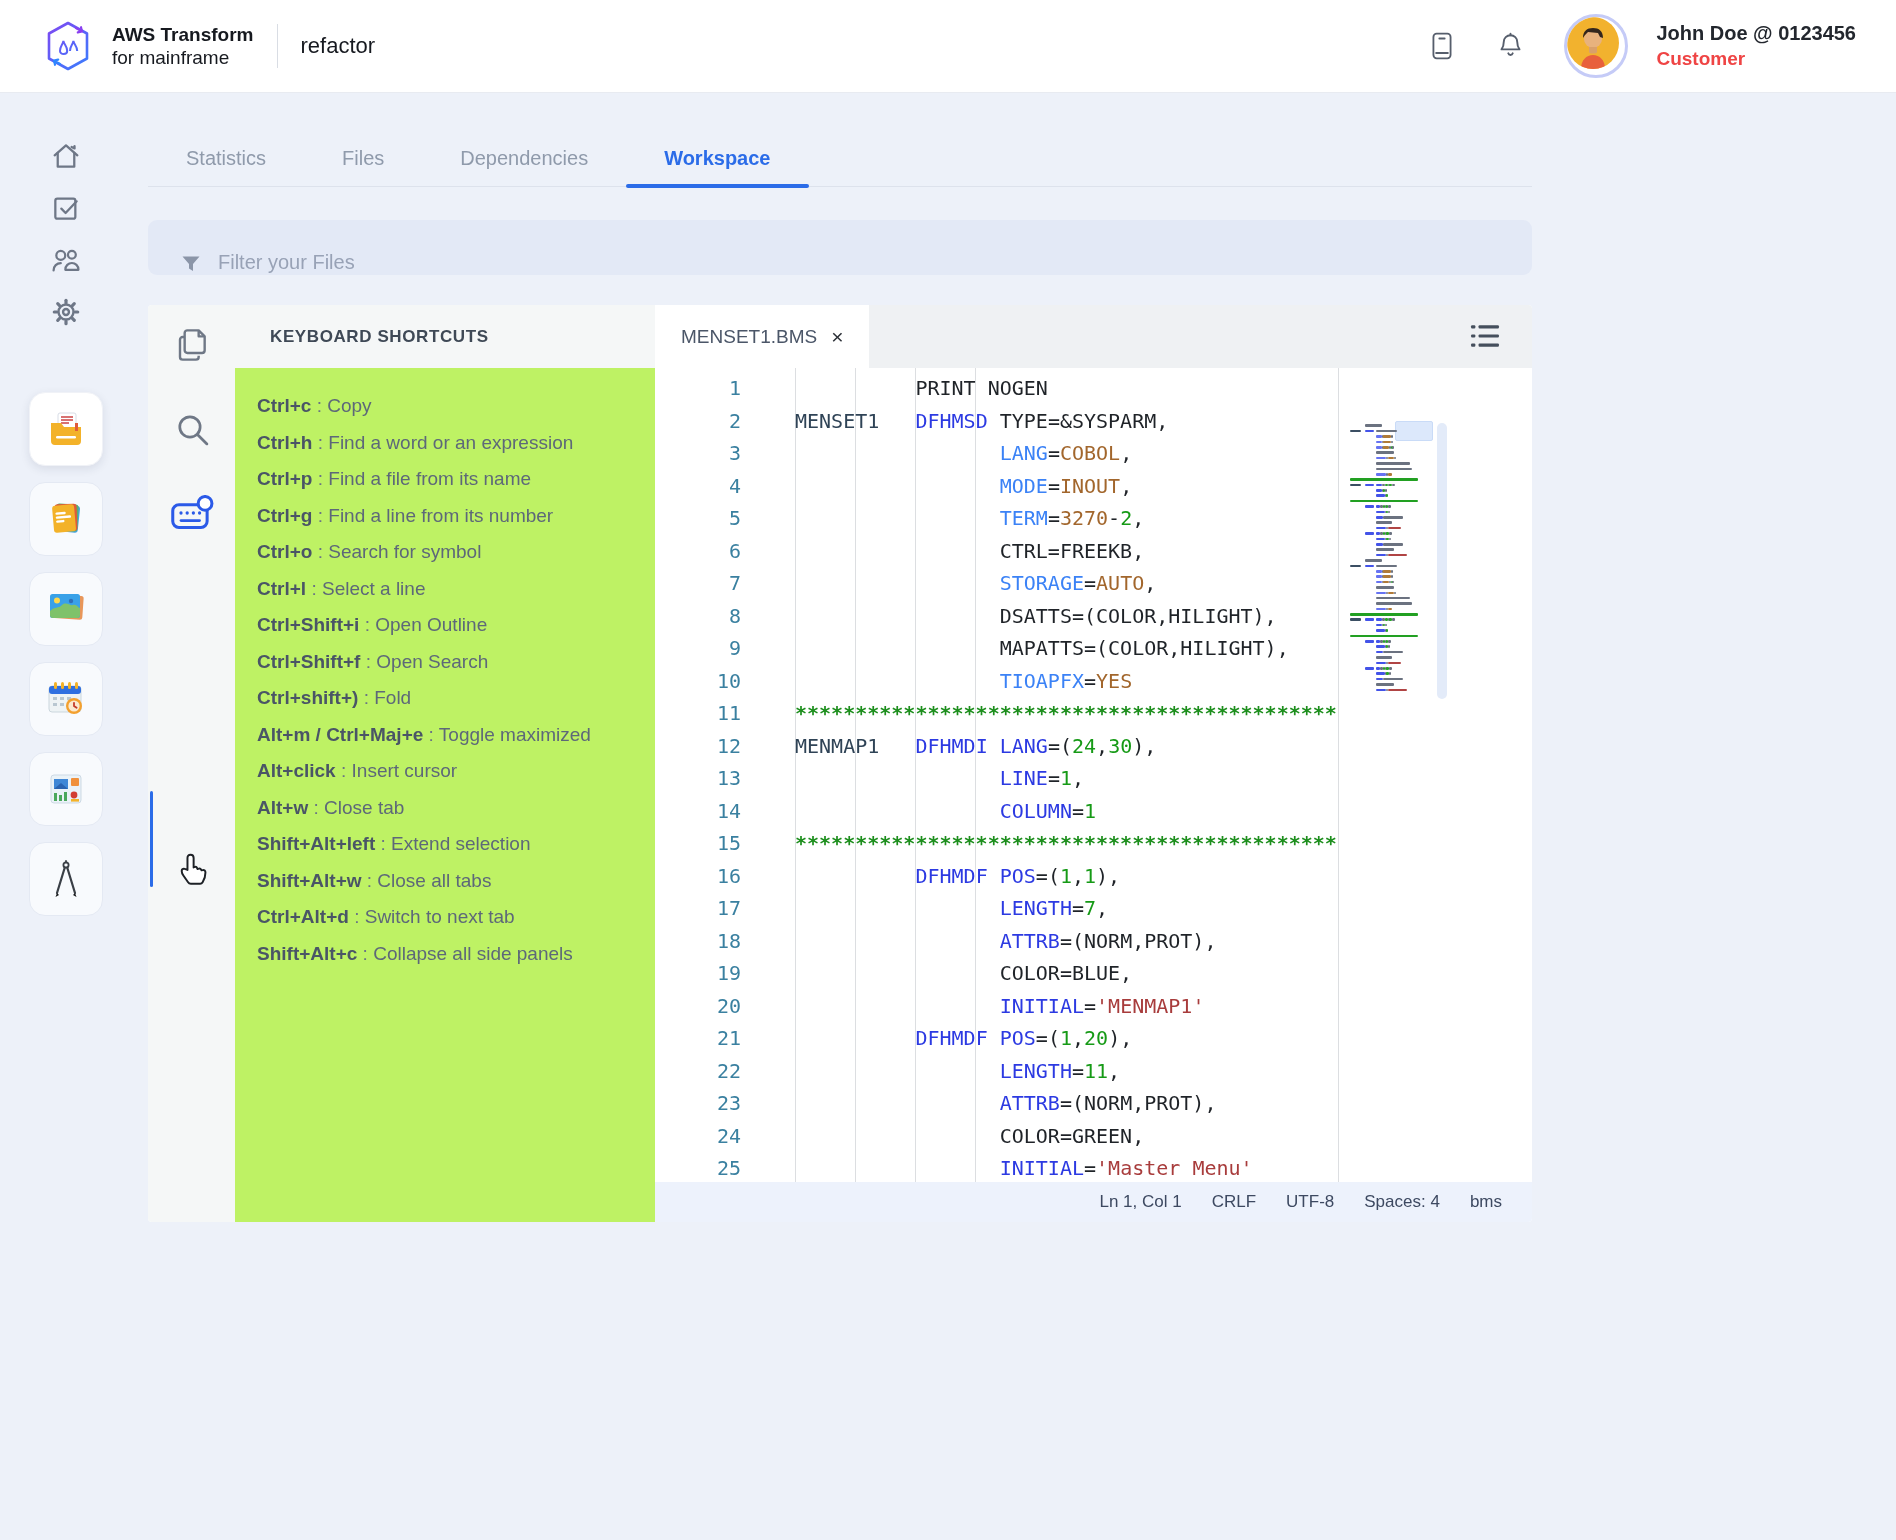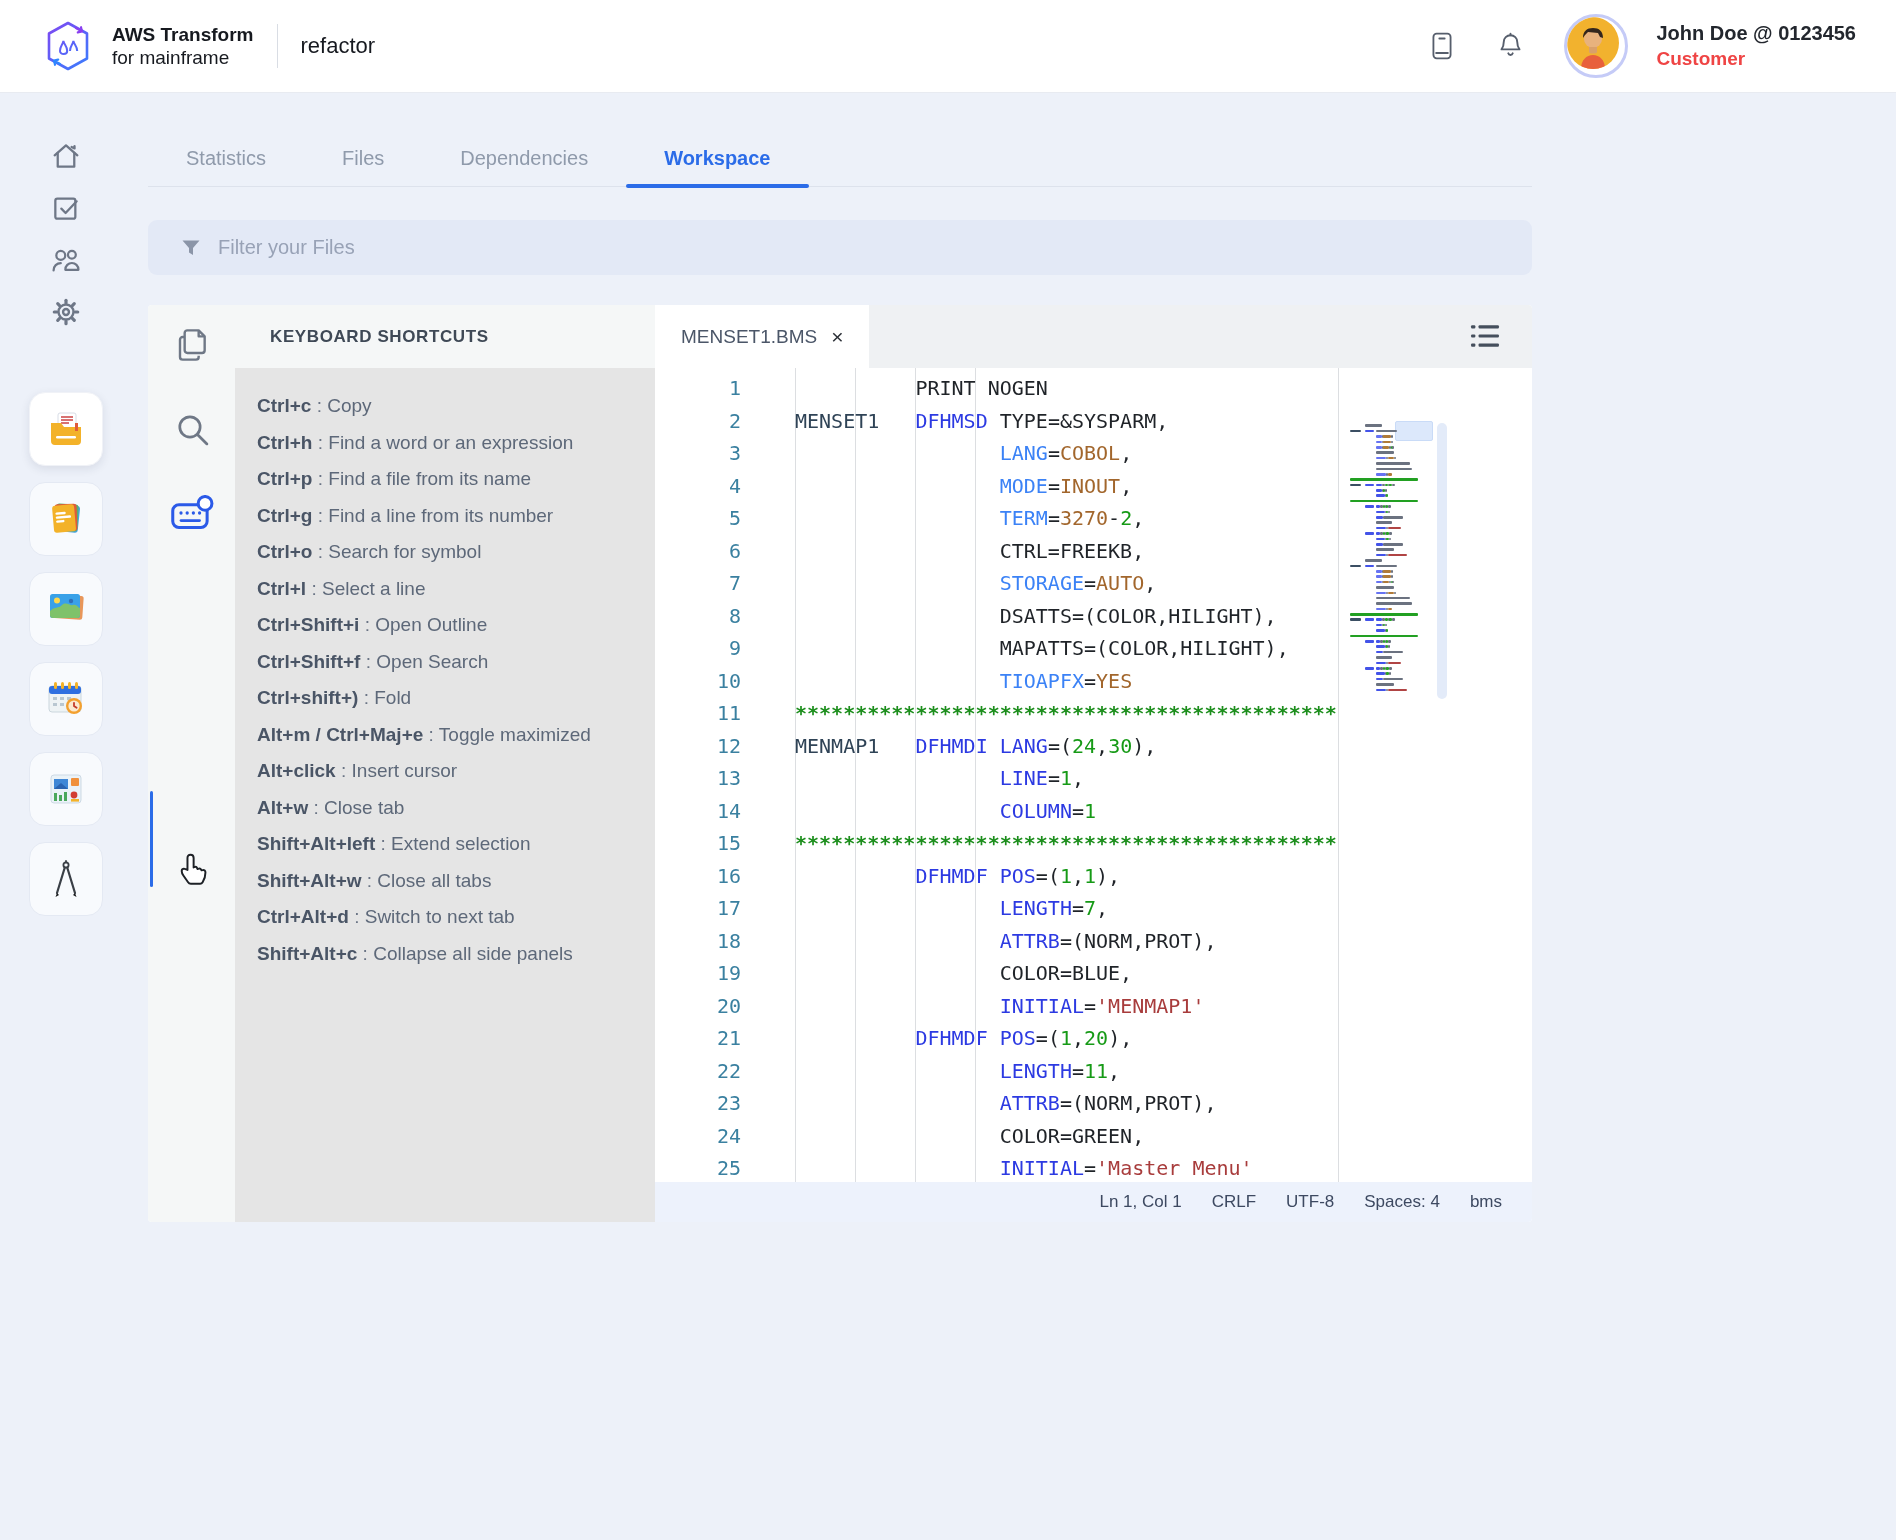--- a/index.html
+++ b/index.html
@@ -35,39 +35,39 @@
   .tile{width:72px;height:72px;border-radius:16px;background:rgba(255,255,255,.62);border:1px solid #e4e9f3;display:flex;align-items:center;justify-content:center;cursor:pointer;}
   .tile.active{background:#ffffff;border:1px solid #f0f2f7;box-shadow:0 3px 10px rgba(30,40,70,.10);}
 
   
   .nav-tabs{position:absolute;left:148px;top:120px;width:1384px;height:67px;display:flex;align-items:flex-end;border-bottom:1px solid #dde2ec;box-sizing:border-box;}
   .tab{padding:0 38px 16px 38px;font-size:20px;font-weight:500;color:#8f9aab;cursor:pointer;position:relative;}
   .tab.active{color:#2b6ce8;font-weight:700;}
   .tab.active::after{content:"";position:absolute;left:0;right:0;bottom:-2px;height:4px;border-radius:3px;background:#2b6ce8;}
 
   
-  .filter-bar{position:absolute;left:148px;top:220px;width:1384px;height:55px;background:#e3e9f6;border-radius:9px;display:flex;align-items:center;box-sizing:border-box;padding:0 20px;}
+  .filter-bar{position:absolute;left:148px;top:220px;width:1384px;height:55px;background:#e3e9f6;border-radius:9px;display:flex;align-items:flex-end;box-sizing:border-box;padding:0 20px;}
   .filter-bar svg{margin:0 14px 0 12px;}
   .filter-input{flex:1;background:transparent;border:none;outline:none;font-size:20px;color:#5b6678;font-family:inherit;}
   .filter-input::placeholder{color:#98a2b6;opacity:1;}
 
   
   .card{position:absolute;left:148px;top:305px;width:1384px;height:917px;background:#ffffff;border-radius:4px;display:flex;overflow:hidden;}
 
   
   .strip{width:87px;background:#f5f7f7;position:relative;flex:none;display:flex;flex-direction:column;align-items:center;padding-top:18px;box-sizing:border-box;}
   .strip-item{width:46px;height:44px;margin-bottom:40px;display:flex;align-items:center;justify-content:center;cursor:pointer;position:relative;}
   .strip-bar{position:absolute;left:2px;top:486px;width:3px;height:96px;background:#2b6ce8;border-radius:2px;}
   .hand-cursor{position:absolute;left:30px;top:546px;}
 
   
   .shortcuts{width:420px;flex:none;display:flex;flex-direction:column;background:#fdfdfd;}
   .shortcuts-head{height:63px;background:#f5f7f7;display:flex;align-items:center;padding-left:35px;box-sizing:border-box;flex:none;}
   .shortcuts-title{font-size:17px;font-weight:600;letter-spacing:.6px;color:#3f4956;}
-  .shortcuts-list{flex:1;background:#e5e5e5;padding:20px 18px 0 22px;box-sizing:border-box;}
+  .shortcuts-list{flex:1;background:#bef264;padding:20px 18px 0 22px;box-sizing:border-box;}
   .sc-item{font-size:19px;line-height:36.5px;color:#5d6879;}
   .sc-keys{font-weight:700;color:#4a5566;}
   .sc-sep{color:#6a7485;}
 
   
   .editor{flex:1;display:flex;flex-direction:column;min-width:0;}
   .tabbar{height:63px;background:#eff1f3;display:flex;align-items:stretch;flex:none;position:relative;}
   .etab{background:#ffffff;display:flex;align-items:center;gap:14px;padding:0 26px;cursor:pointer;}
   .etab-label{font-size:19px;color:#4b5668;}
   .etab-close{font-size:21px;color:#2b2f36;cursor:pointer;line-height:1;}

